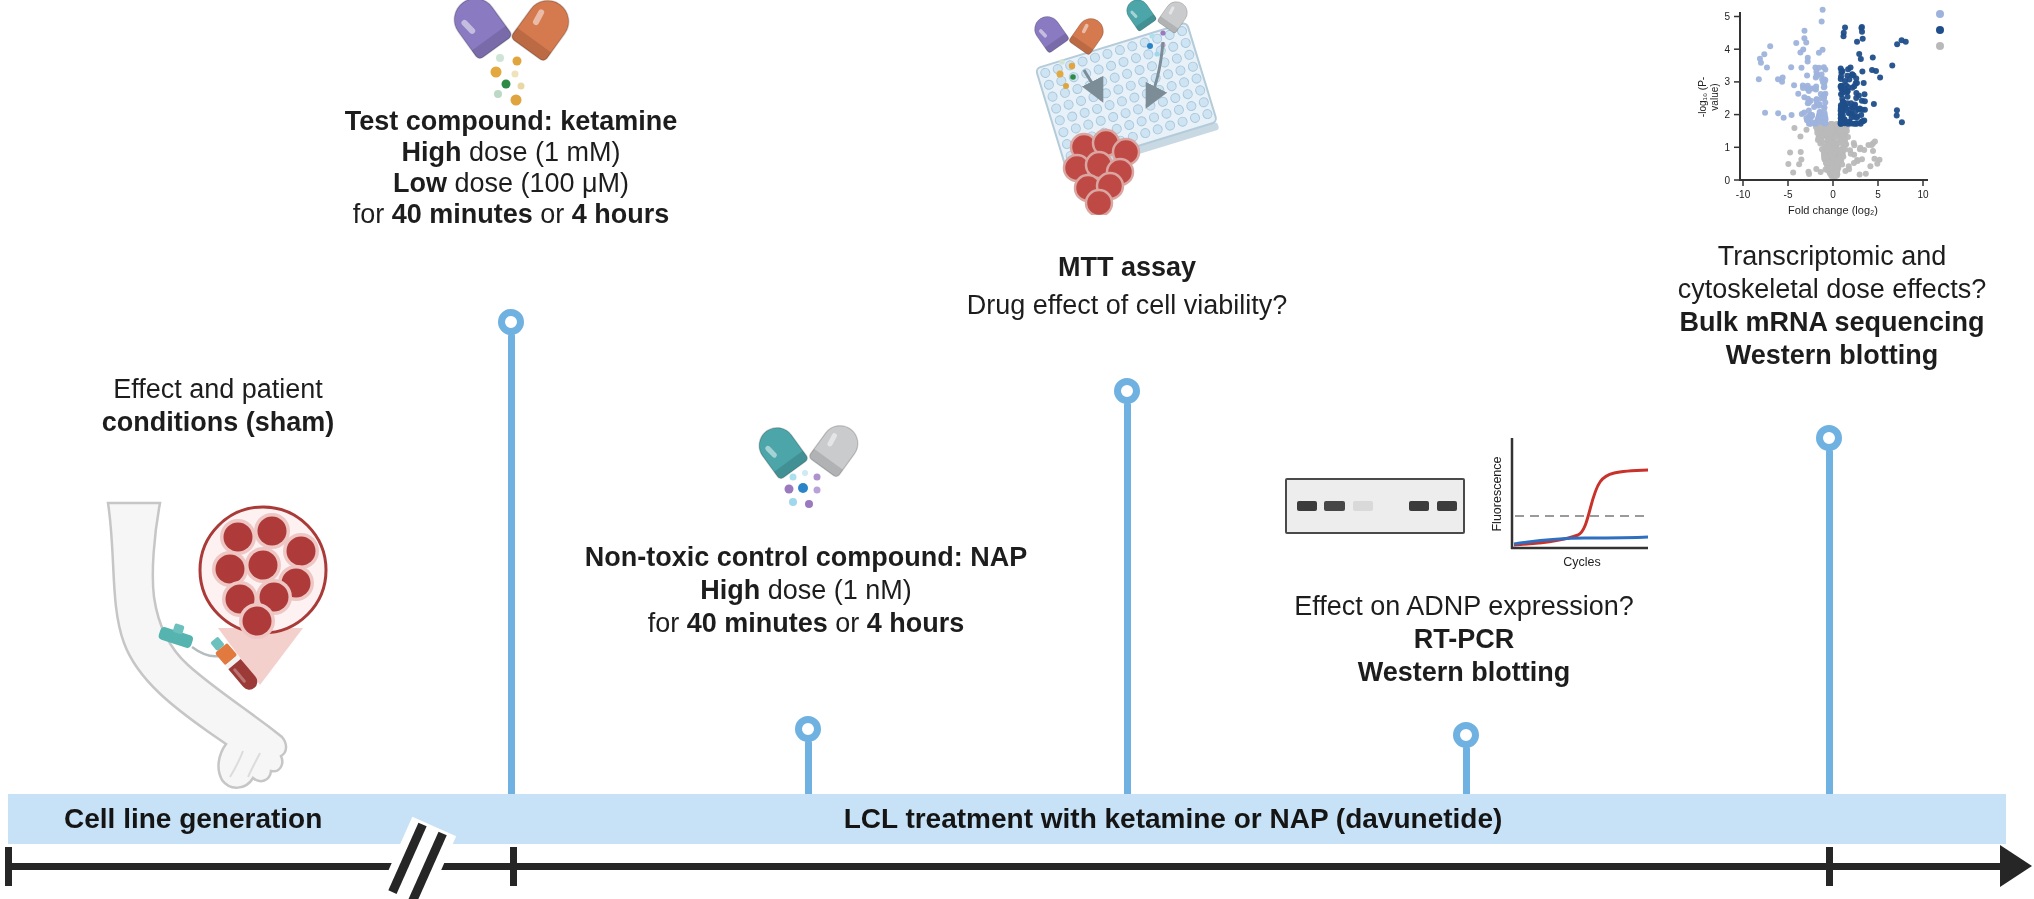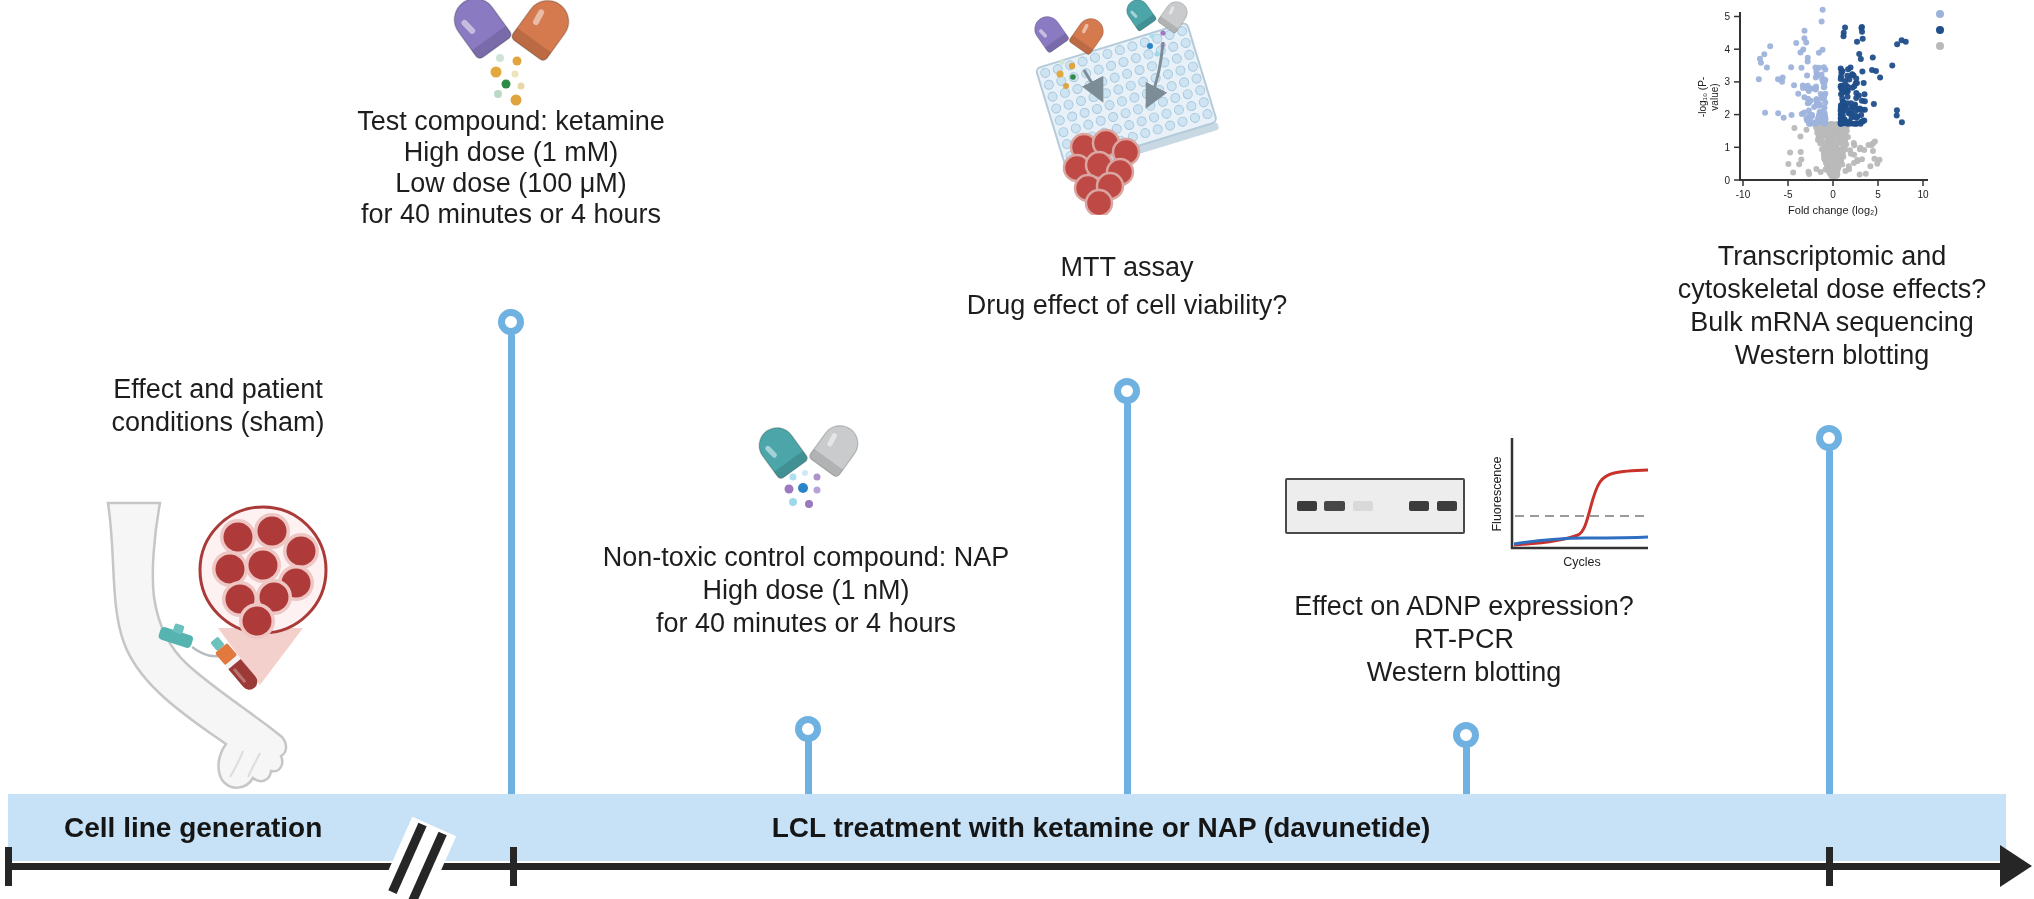--- a/index.html
+++ b/index.html
@@ -1,25 +1,25 @@
 <!DOCTYPE html>
 <html><head>
 <meta charset="utf-8">
 <style>
   html,body{margin:0;padding:0;background:#fff;}
   .canvas{position:relative;width:2034px;height:899px;background:#fff;overflow:hidden;
           font-family:"Liberation Sans",sans-serif;color:#1d1d1d;}
   .abs{position:absolute;}
   .callout{position:absolute;transform:translateX(-50%);text-align:center;
            font-size:27px;line-height:33px;white-space:nowrap;color:#1d1d1d;}
-  .callout b{font-weight:400;text-align:right;}
+  .callout b{font-weight:700;text-align:right;}
   .stem{position:absolute;width:7px;background:#6fb1e0;border-radius:3px;}
   .stem-dot{position:absolute;width:12px;height:12px;border:7px solid #6fb1e0;
             border-radius:50%;background:#fff;}
-  .band{position:absolute;left:8px;top:794px;width:1998px;height:67px;background:#c7e2f7;}
+  .band{position:absolute;left:8px;top:794px;width:1998px;height:50px;background:#c7e2f7;}
   .band-label{position:absolute;top:50%;transform:translateY(-50%);font-weight:700;
               font-size:28px;white-space:nowrap;color:#151515;}
   .band-label.center{transform:translate(-50%,-50%);}
   .tl-line{position:absolute;left:8px;top:863px;width:1996px;height:7px;background:#262626;}
   .tl-head{position:absolute;left:2000px;top:845px;width:0;height:0;
            border-left:32px solid #262626;border-top:21px solid transparent;
            border-bottom:21px solid transparent;}
   .tl-cap{position:absolute;left:5px;top:847px;width:7px;height:39px;background:#262626;}
   .tl-tick{position:absolute;top:847px;width:7px;height:39px;background:#262626;}
   .tl-break{position:absolute;left:394px;top:823px;width:48px;height:80px;background:#fff;
@@ -40,21 +40,21 @@
   <div class="stem" style="left:805px;top:740px;height:57px;"></div>
   <div class="stem-dot" style="left:1114px;top:378px;"></div>
   <div class="stem" style="left:1124px;top:402px;height:395px;"></div>
   <div class="stem-dot" style="left:1453px;top:722px;"></div>
   <div class="stem" style="left:1463px;top:746px;height:51px;"></div>
   <div class="stem-dot" style="left:1816px;top:425px;"></div>
   <div class="stem" style="left:1826px;top:449px;height:348px;"></div>
 
   <div class="band">
     <div class="band-label" style="left:56px;">Cell line generation</div>
-    <div class="band-label center" style="left:1093px;">LCL treatment with ketamine or NAP (davunetide)</div>
+    <div class="band-label center" style="left:1165px;">LCL treatment with ketamine or NAP (davunetide)</div>
   </div>
 
   <div class="tl-line"></div>
   <div class="tl-cap"></div>
   <div class="tl-tick" style="left:510px;"></div>
   <div class="tl-tick" style="left:1826px;"></div>
   <div class="tl-head"></div>
   <div class="tl-break">
     <div class="bar" style="left:8px;"></div>
     <div class="bar" style="left:30px;"></div>

